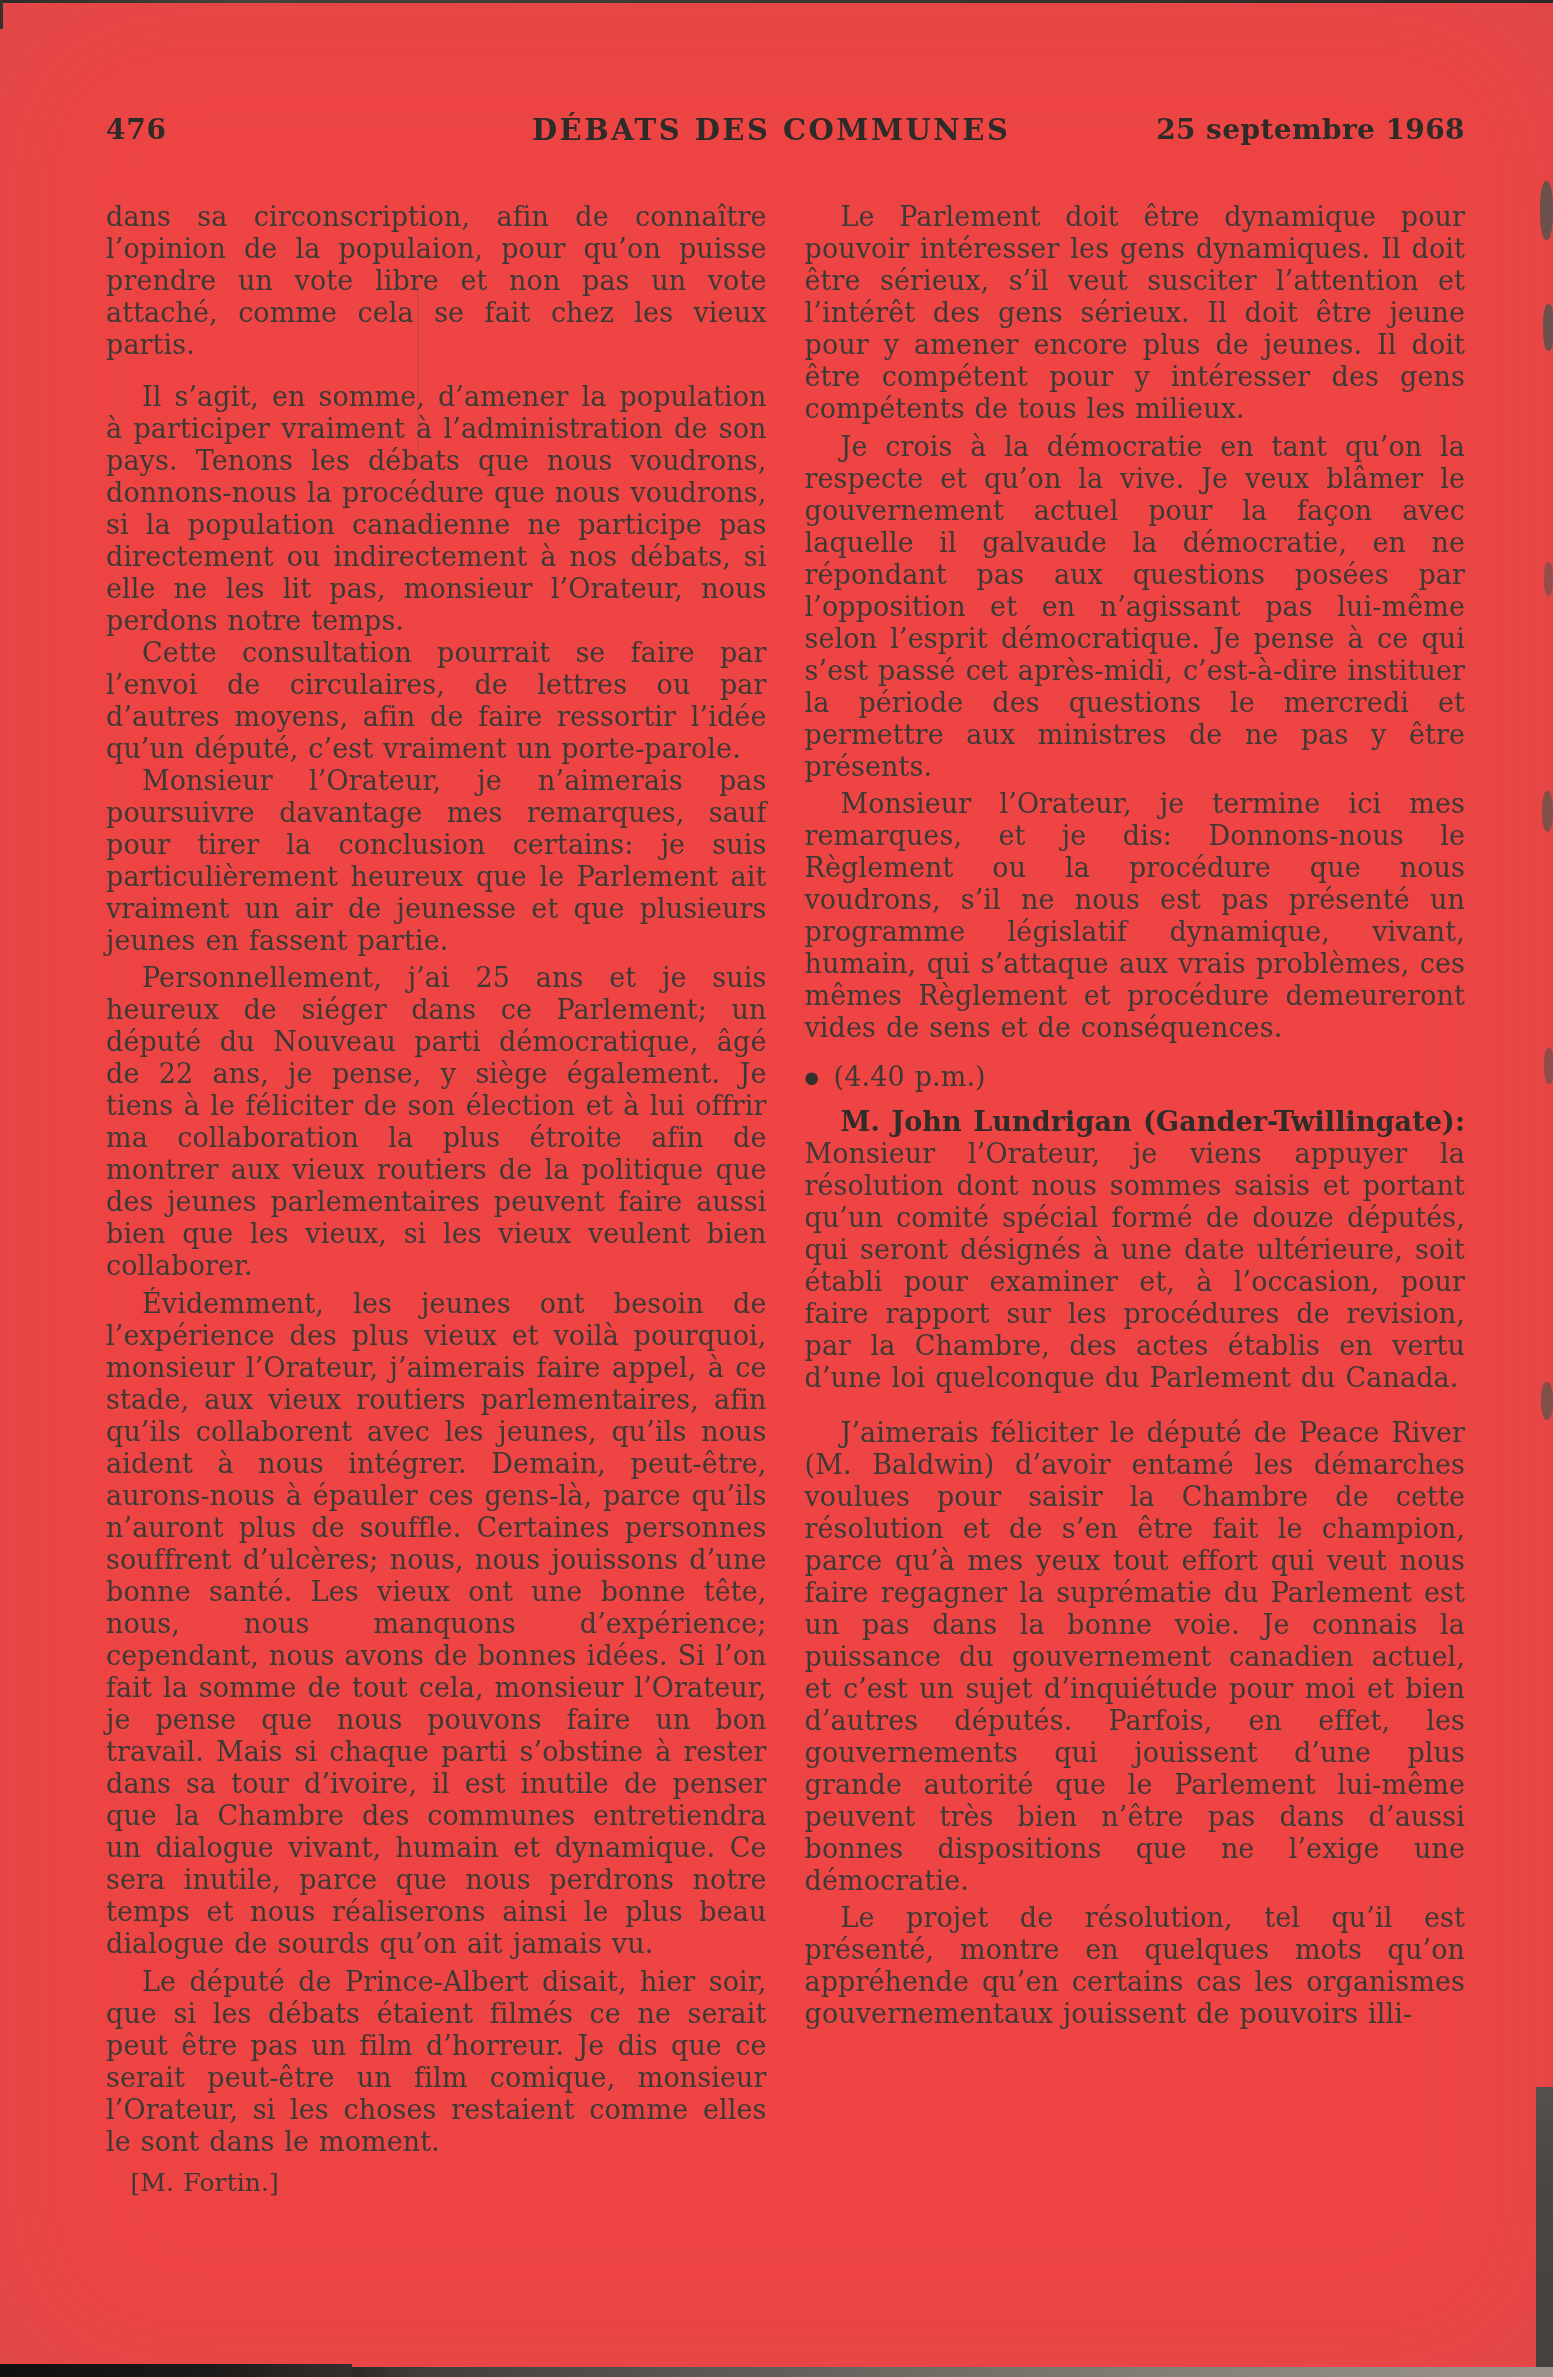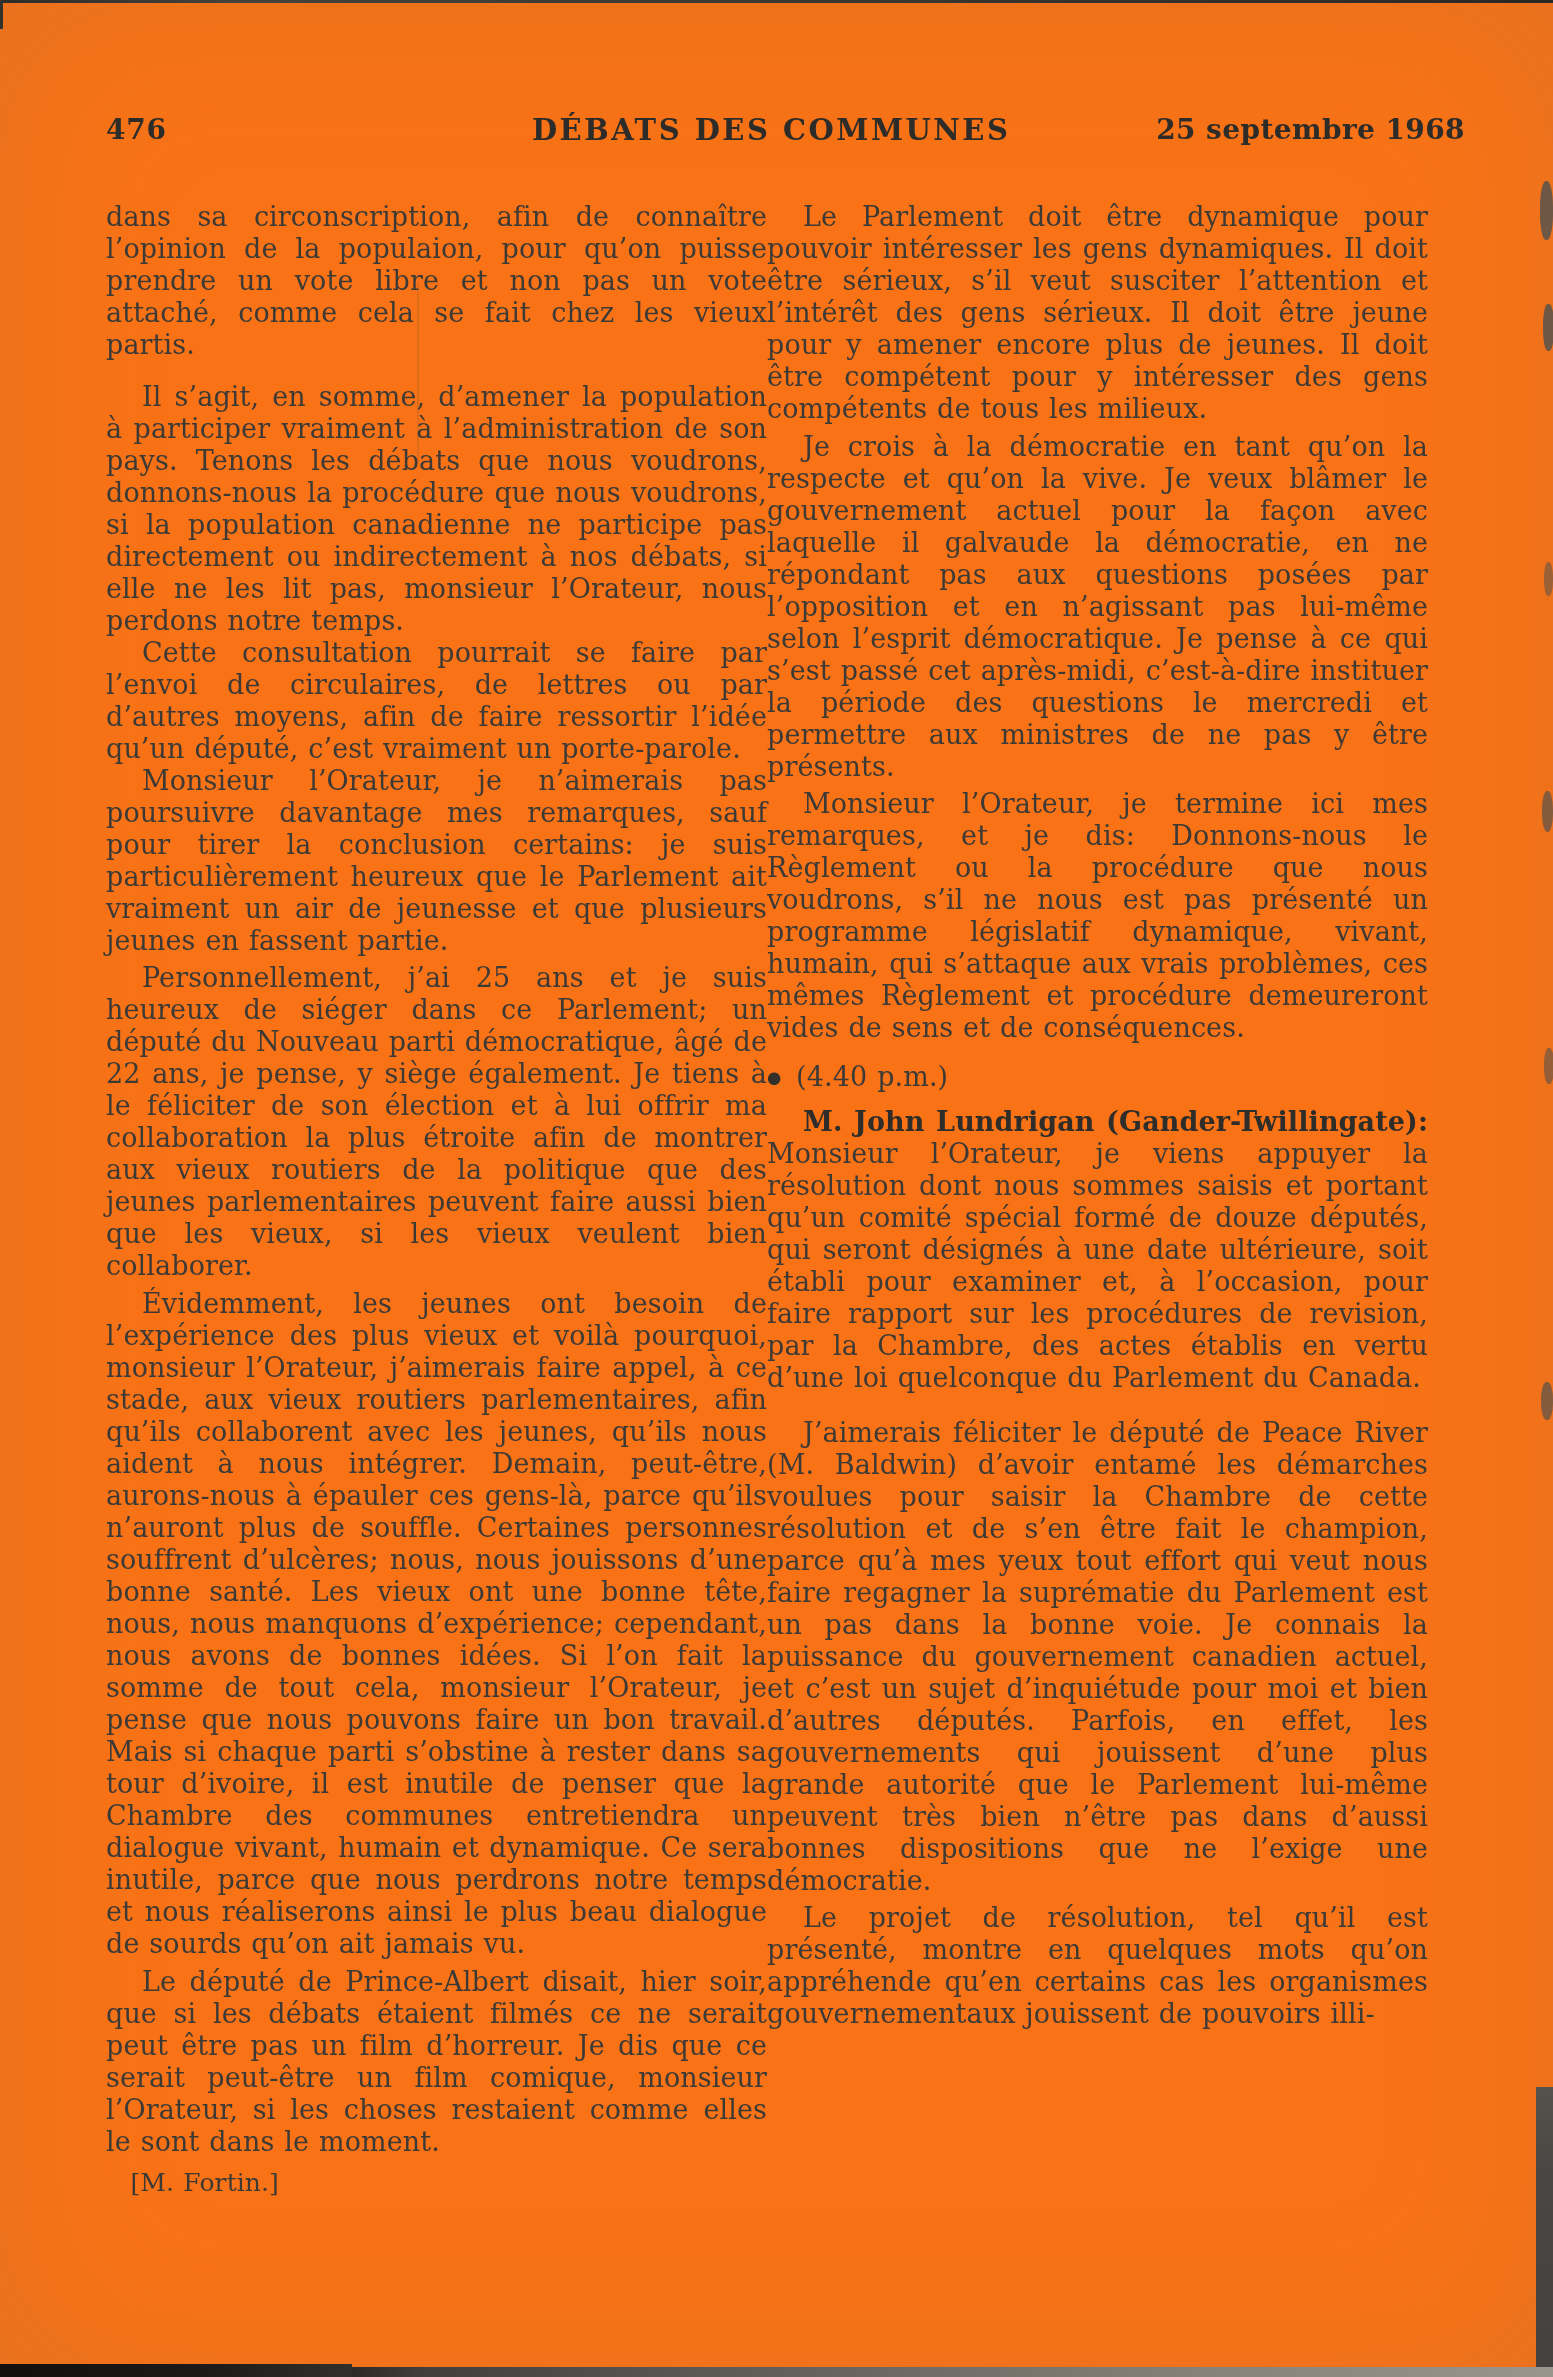--- a/index.html
+++ b/index.html
@@ -1,21 +1,21 @@
 <!DOCTYPE html>
 <html lang="fr" style="font-size:13px"><head>
 <meta charset="utf-8">
 <style>
   html, body { margin: 0; padding: 0; }
   body { background: #d8d5cf; }
   #page {
     position: relative;
     width: 1553px;
     height: 2377px;
-    background: #f97316;
+    background: #ef4444;
     overflow: hidden;
     font-family: "DejaVu Serif", "Liberation Serif", serif;
     color: #3d3a36;
     box-shadow: inset 0 0 180px rgba(118,108,92,0.16);
   }
   
   #header {
     position: absolute;
     top: 113px; left: 106px; right: 88px;
     height: 38px;
@@ -35,20 +35,21 @@
     position: absolute; right: 0; top: 0;
     font-size: 28px; font-weight: 700; color: #2e2c29;
     letter-spacing: 0.4px; white-space: nowrap;
   }
   
   #columns {
     position: absolute;
     top: 201px; left: 106px;
     width: 1359px;
     display: flex;
+    gap: 38px;
   }
   .col { width: 661px; }
   .col p {
     margin: 0;
     font-size: 27px;
     line-height: 32px;
     text-align: justify;
     text-indent: 36px;
     letter-spacing: 0.1px;
     word-spacing: 1.2px;

